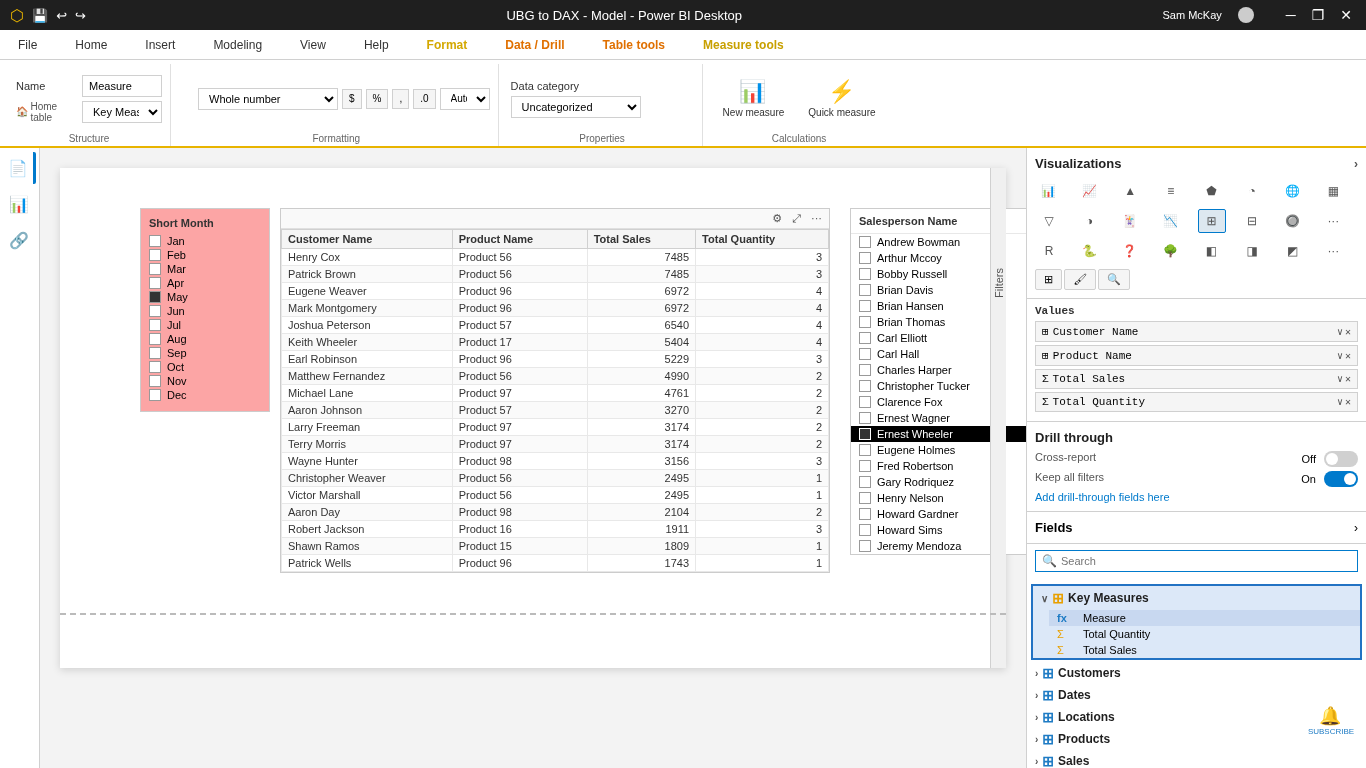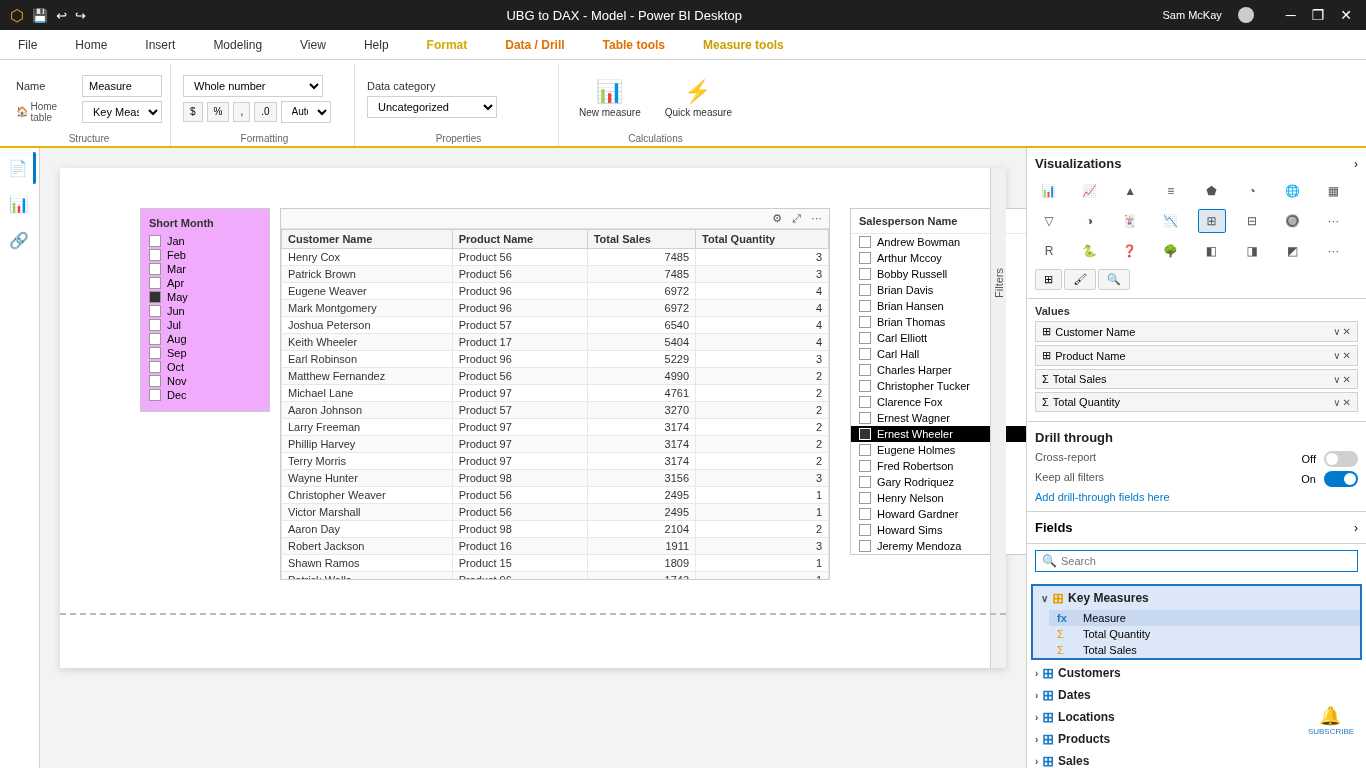--- a/index.html
+++ b/index.html
@@ -229,21 +229,21 @@
     .data-table tr:nth-child(even) td { background: #fafafa; }
     .col-right { text-align: right; }
     .table-scroll-area { max-height: 350px; overflow-y: auto; }
 
     
     .slicer-visual {
       position: absolute;
       left: 80px;
       top: 40px;
       width: 130px;
-      background: #f0abfc;
+      background: #fca5a5;
       border: 1px solid #ccc;
       padding: 8px;
     }
     .slicer-title { font-size: 11px; font-weight: 600; color: #333; margin-bottom: 6px; }
     .slicer-item { display: flex; align-items: center; gap: 6px; font-size: 11px; margin-bottom: 2px; }
     .slicer-checkbox { width: 12px; height: 12px; border: 1px solid #999; background: #fff; cursor: pointer; flex-shrink: 0; }
     .slicer-checkbox.checked { background: #333; }
 
     
     .salesperson-visual {
@@ -336,20 +336,21 @@
       border: 1px solid #d0d0d0;
       background: #f5f5f5;
       border-radius: 2px;
     }
 
     
     .values-area {
       padding: 6px 8px;
       background: #fff;
       border-bottom: 1px solid #d0d0d0;
+      font-family: Liberation Mono, monospace;
     }
     .values-label { font-size: 11px; font-weight: 600; color: #333; margin-bottom: 4px; }
     .value-item {
       display: flex;
       align-items: center;
       background: #f5f5f5;
       border: 1px solid #d0d0d0;
       padding: 3px 6px;
       font-size: 11px;
       margin-bottom: 3px;
@@ -530,21 +531,21 @@
             <option>Key Measures</option>
           </select>
         </div>
       </div>
     </div>
     <div class="ribbon-group-label">Structure</div>
   </div>
 
   <div class="ribbon-group" style="min-width:180px;">
     <div class="ribbon-controls">
-      <div style="display:flex; flex-direction:column; gap:4px;">
+      <div style="display:flex; flex-direction:row; gap:4px;margin-left:15px;">
         <select class="ribbon-select" style="width:140px;">
           <option>Whole number</option>
         </select>
         <div style="display:flex; align-items:center; gap:4px;">
           <button class="ribbon-small-btn">$</button>
           <button class="ribbon-small-btn">%</button>
           <button class="ribbon-small-btn">,</button>
           <button class="ribbon-small-btn">.0</button>
           <select class="ribbon-select" style="width:50px; font-size:10px;">
             <option>Auto</option>
@@ -734,26 +735,20 @@
                   <td class="col-right">3270</td>
                   <td class="col-right">2</td>
                 </tr>
                 <tr>
                   <td>Larry Freeman</td>
                   <td>Product 97</td>
                   <td class="col-right">3174</td>
                   <td class="col-right">2</td>
                 </tr>
                 <tr>
-                  <td>Phillip Harvey</td>
-                  <td>Product 97</td>
-                  <td class="col-right">3174</td>
-                  <td class="col-right">2</td>
-                </tr>
-                <tr>
                   <td>Terry Morris</td>
                   <td>Product 97</td>
                   <td class="col-right">3174</td>
                   <td class="col-right">2</td>
                 </tr>
                 <tr>
                   <td>Wayne Hunter</td>
                   <td>Product 98</td>
                   <td class="col-right">3156</td>
                   <td class="col-right">3</td>

